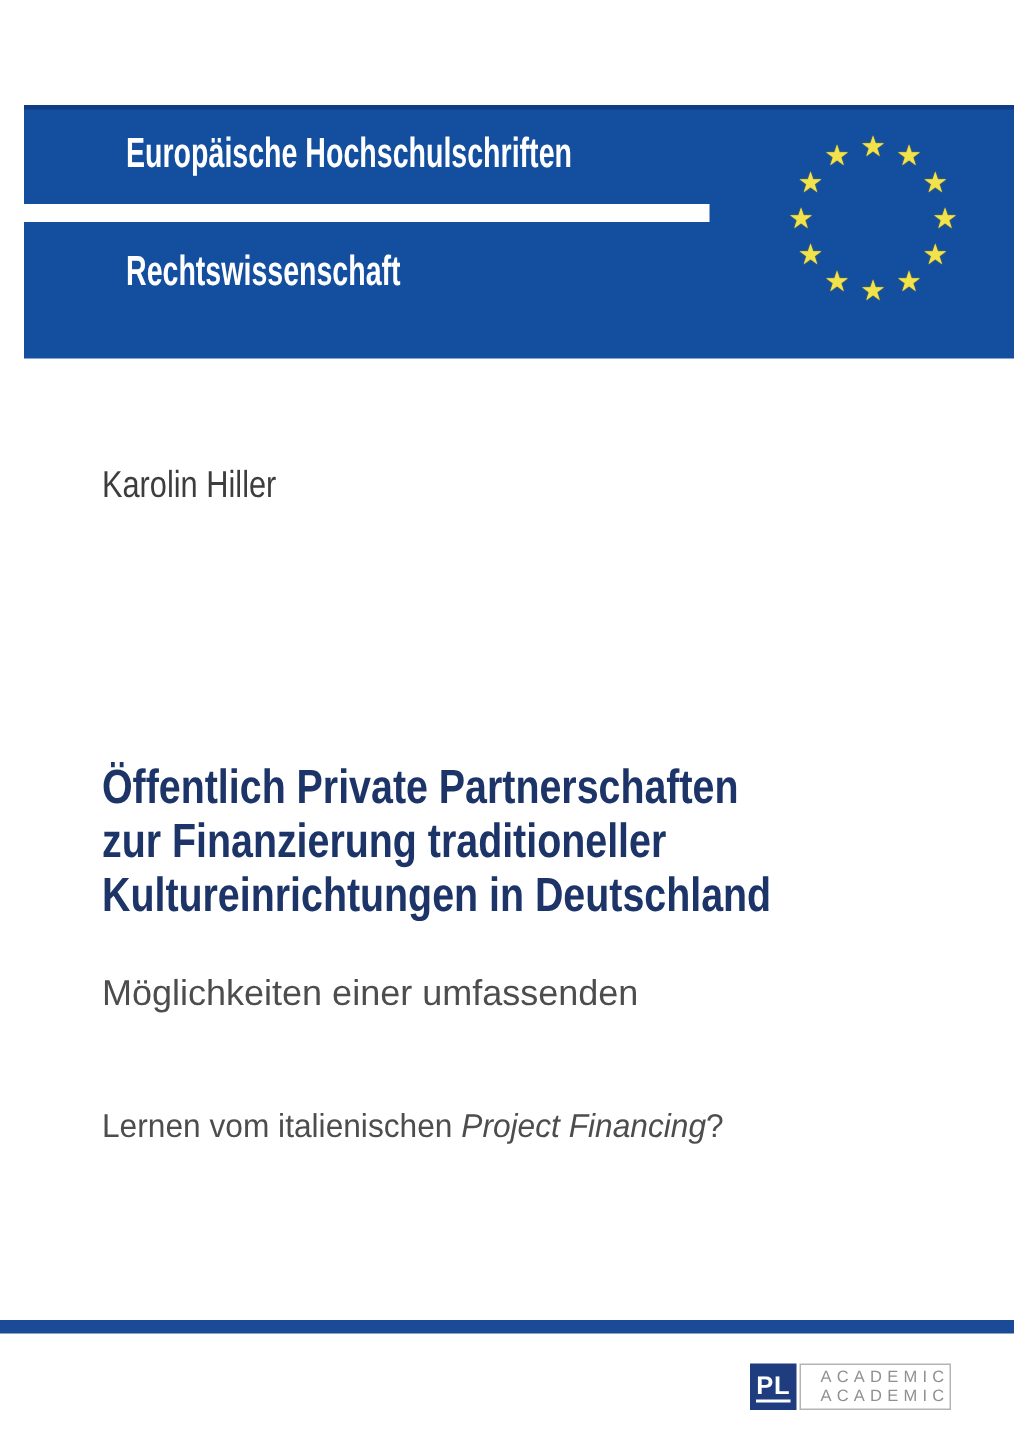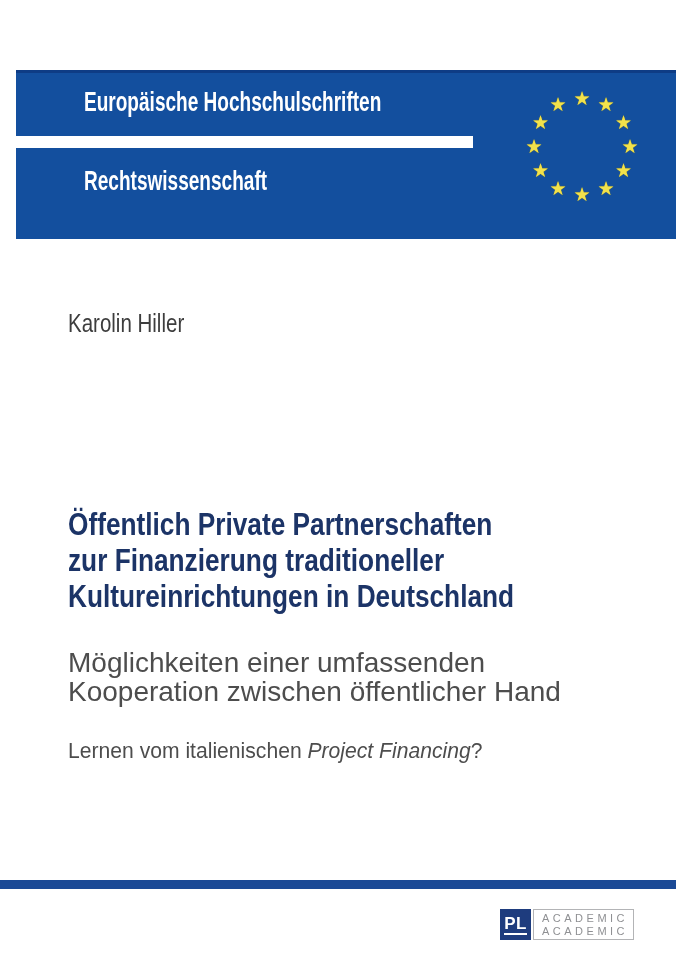--- a/index.html
+++ b/index.html
@@ -92,21 +92,21 @@
     white-space: nowrap;
     transform: scaleX(0.82);
     transform-origin: 0 0;
   }
   .book-title span { display: block; }
 
   
   .subtitle {
     position: absolute;
     left: 68px; top: 648px;
-    font-size: 28px;
+    font-size: 24px;
     line-height: 29px;
     color: var(--subtitle_gray);
     white-space: nowrap;
   }
   .subtitle span { display: block; }
 
   .tagline {
     position: absolute;
     left: 68px; top: 736px;
     font-size: 22px;
@@ -124,20 +124,21 @@
     left: 0; top: 880px;
     width: 676px; height: 9px;
     background: var(--footer_blue);
   }
   .publisher-logo {
     position: absolute;
     left: 500px; top: 909px;
     height: 16px;
     display: flex;
     align-items: stretch;
+    text-align: right;
   }
   .pl-square {
     width: 31px; height: 31px;
     background: var(--logo_navy);
     display: flex;
     align-items: center;
     justify-content: center;
   }
   .pl-monogram {
     color: #ffffff;
@@ -194,21 +195,20 @@
   <div class="author">Karolin Hiller</div>
 
   <h1 class="book-title" style="margin:0">
     <span>Öffentlich Private Partnerschaften</span>
     <span>zur Finanzierung traditioneller</span>
     <span>Kultureinrichtungen in Deutschland</span>
   </h1>
 
   <div class="subtitle">
     <span>Möglichkeiten einer umfassenden</span>
-    <span>Kooperation zwischen öffentlicher Hand</span>
   </div>
 
   <div class="tagline">
     <span>Lernen vom italienischen </span><span class="it">Project Financing</span><span>?</span>
   </div>
 
   <div class="footer-bar"></div>
 
   <div class="publisher-logo">
     <div class="pl-square">

